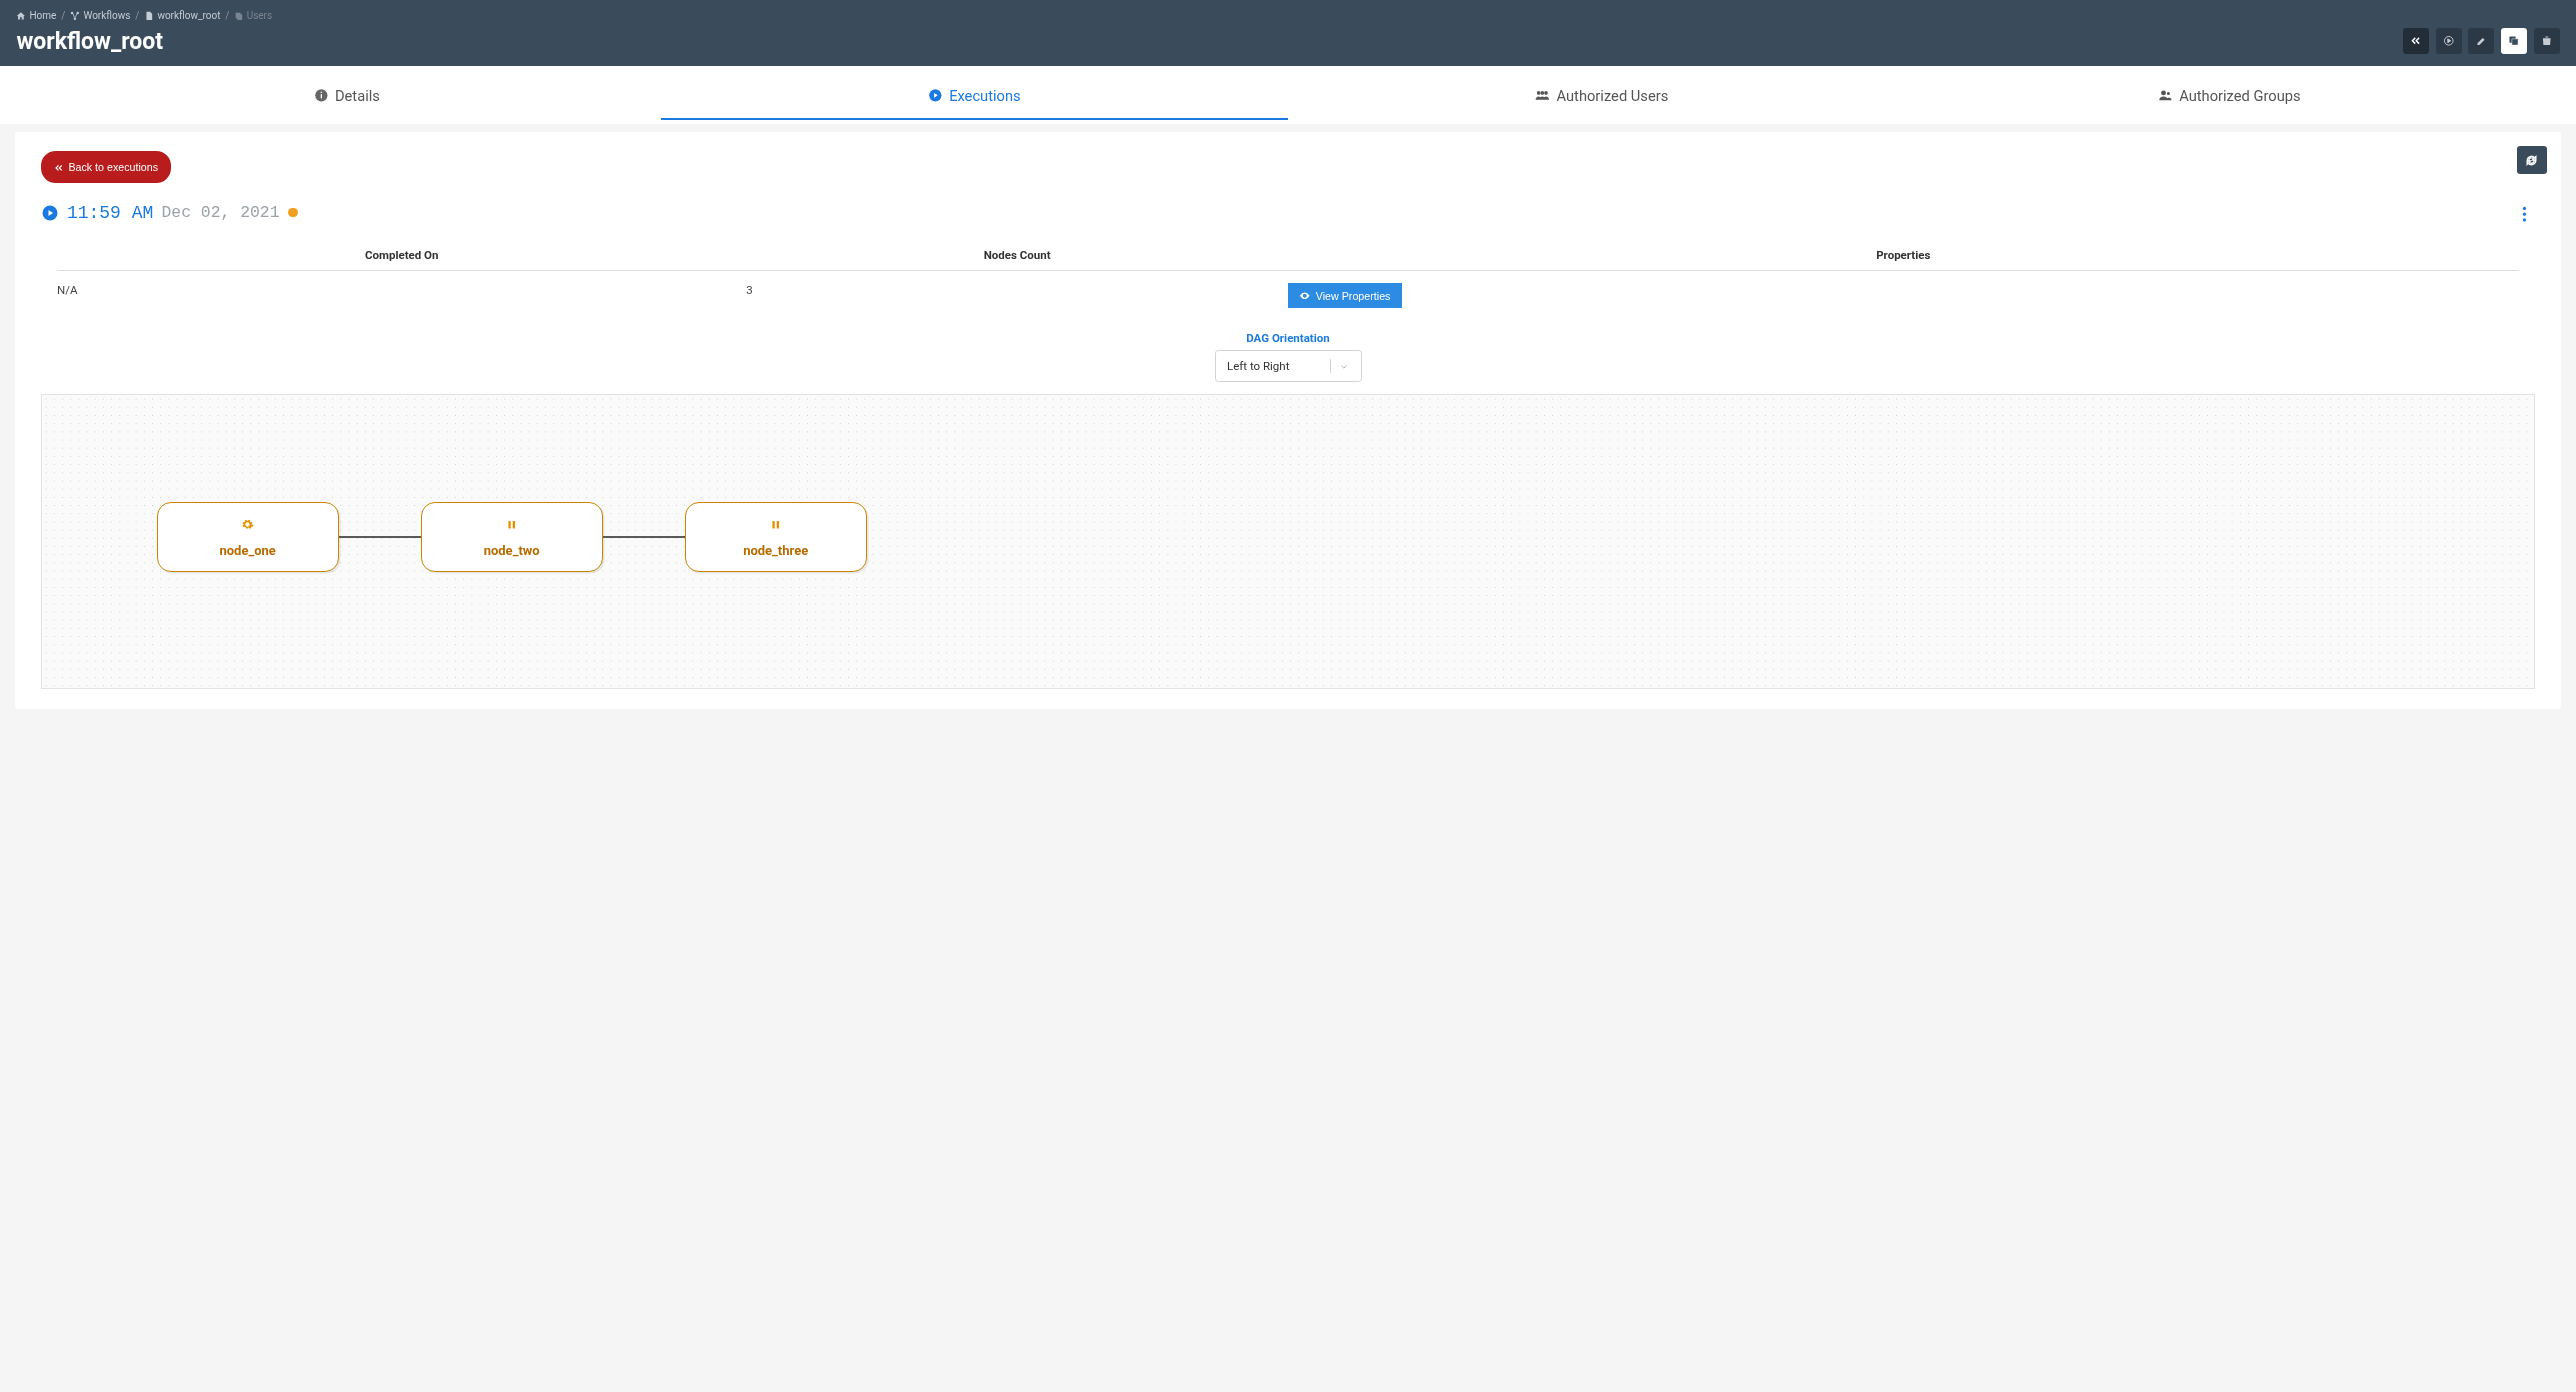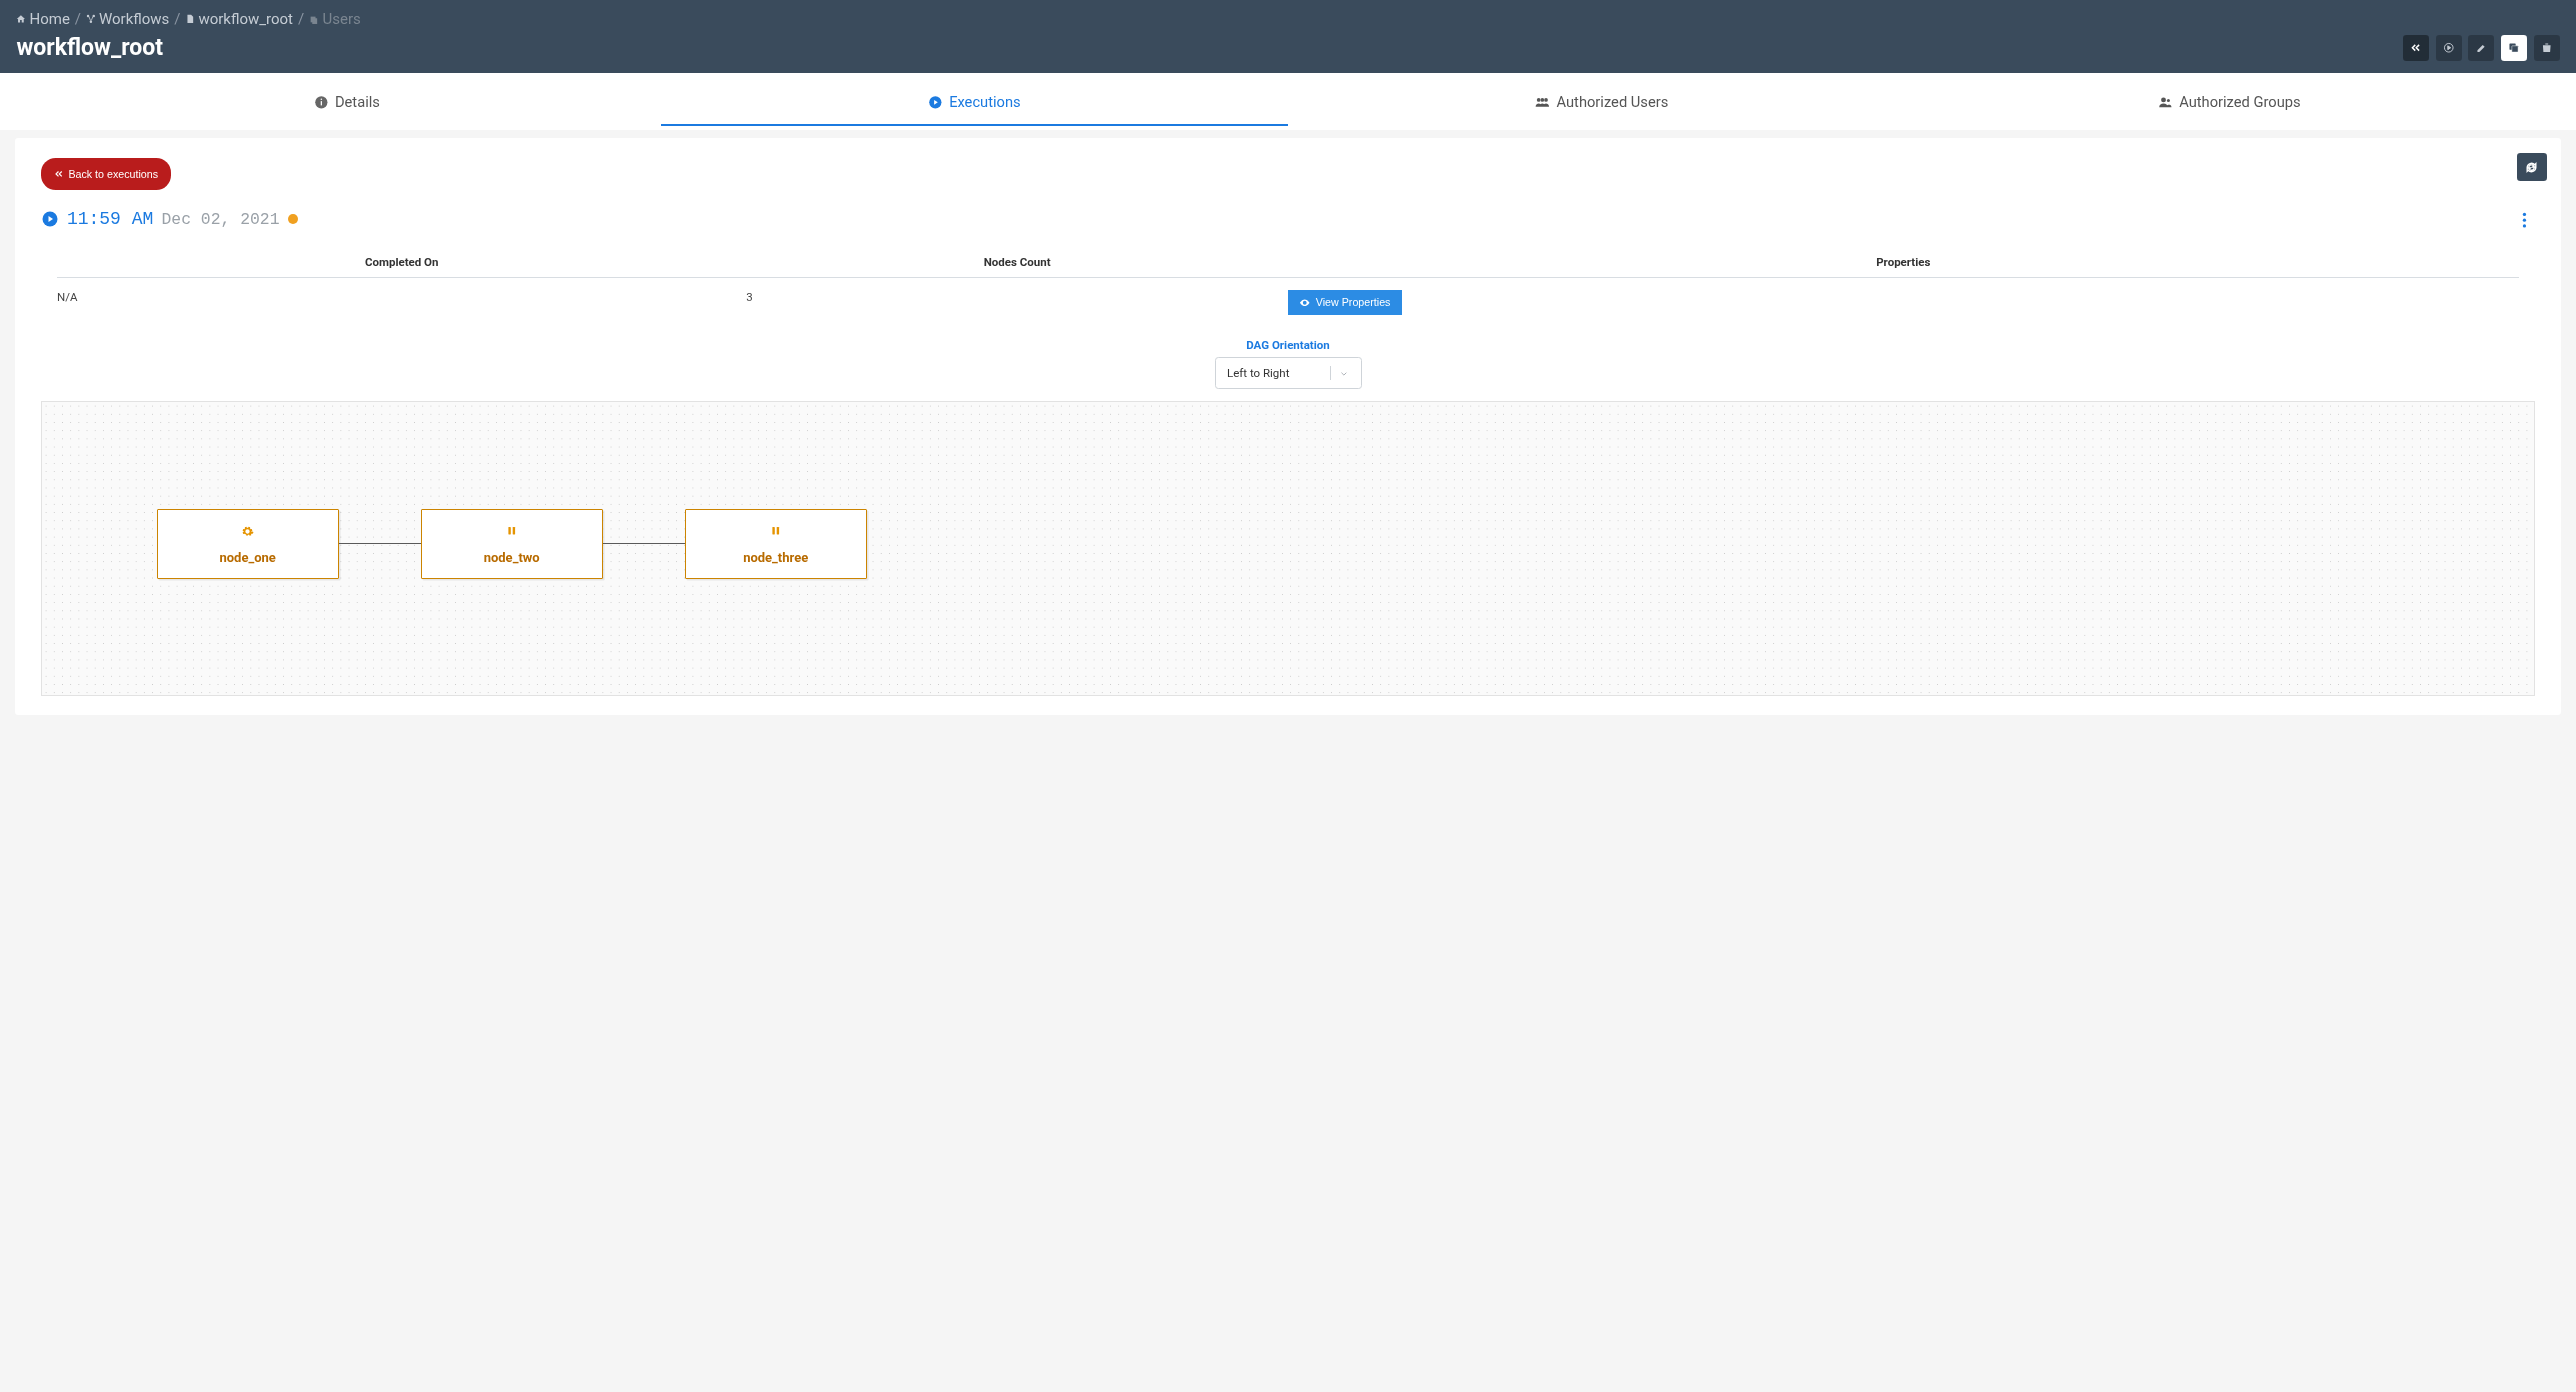--- a/index.html
+++ b/index.html
@@ -1,19 +1,19 @@
 <!DOCTYPE html>
 <html style="font-size:13px"><head>
 <meta charset="utf-8">
 <style>
 * { box-sizing: border-box; margin: 0; padding: 0; }
 body { font-family: -apple-system, BlinkMacSystemFont, "Segoe UI", Roboto, "Helvetica Neue", Arial, sans-serif; background: #f5f5f5; color: #333; }
 
 .header { background: #3a4b5c; color: #fff; padding: 0 16.4px; }
-.breadcrumb { display: flex; align-items: center; gap: 4.9px; padding: 9.8px 0 3.3px 0; font-size: 15px; color: #c5ccd4; }
+.breadcrumb { display: flex; align-items: center; gap: 4.9px; padding: 9.8px 0 3.3px 0; font-size: 10px; color: #c5ccd4; }
 .breadcrumb a { color: #c5ccd4; text-decoration: none; display: inline-flex; align-items: center; gap: 3.3px; }
 .breadcrumb .sep { color: #8a95a2; }
 .breadcrumb .muted { color: #7a8590; }
 .header-row { display: flex; align-items: center; justify-content: space-between; padding: 3.3px 0 11.5px 0; }
 .page-title { font-size: 23px; font-weight: 700; }
 .header-actions { display: flex; gap: 6.6px; }
 .icon-btn { width: 26px; height: 26px; border-radius: 3.3px; display: inline-flex; align-items: center; justify-content: center; cursor: pointer; border: none; background: rgba(0,0,0,0.25); color: #c5ccd4; }
 .icon-btn.active { background: #fff; color: #3a4b5c; }
 .icon-btn.dk { background: rgba(0,0,0,0.4); color: #fff; }
 
@@ -41,21 +41,21 @@
 .info-table td { padding: 11.5px 0; font-size: 11.5px; color: #444; vertical-align: top; }
 .btn-primary { background: #2c8ce4; color: #fff; border: none; border-radius: 0; padding: 6.6px 11.5px; font-size: 10.7px; display: inline-flex; align-items: center; gap: 4.9px; cursor: pointer; }
 
 .dag-controls { display: flex; justify-content: flex-end; margin-top: 11.5px; flex-direction: column; align-items: center; gap: 4.9px; }
 .dag-label { color: #1b7ae0; font-weight: 700; font-size: 11.5px; }
 .select-box { border: 0.8px solid #cfd4d9; border-radius: 3.3px; background: #fff; padding: 8.2px 11.5px; min-width: 147px; display: flex; align-items: center; justify-content: space-between; cursor: pointer; font-size: 11.5px; }
 .select-box .chev { border-left: 0.8px solid #cfd4d9; padding-left: 8.2px; color: #9aa1a8; }
 
 .dag-canvas { margin-top: 11.5px; background-image: radial-gradient(#c9c9c9 0.8px, transparent 0.8px); background-size: 8.2px 8.2px; background-color: #fafafa; border: 0.8px solid #e2e2e2; height: 295px; position: relative; overflow: hidden; }
 .dag-inner { position: absolute; left: 115px; top: 107px; display: flex; align-items: center; }
-.node { width: 182px; height: 70px; background: #fff; border: 1.6px solid #cc8400; border-radius: 1px; display: flex; flex-direction: column; align-items: center; justify-content: center; gap: 12px; box-shadow: 1.6px 1.6px 0 rgba(0,0,0,0.08); }
+.node { width: 182px; height: 70px; background: #fff; border: 1.6px solid #cc8400; border-radius: 14px; display: flex; flex-direction: column; align-items: center; justify-content: center; gap: 12px; box-shadow: 1.6px 1.6px 0 rgba(0,0,0,0.08); }
 .node .nicon { color: #e59400; }
 .node .nlabel { color: #b86b00; font-weight: 700; font-size: 13px; }
 .edge { width: 82px; height: 1.6px; background: #5a5a5a; }
 
 svg { display: inline-block; vertical-align: middle; }
 </style>
 </head>
 <body>
 
 <div class="header">

